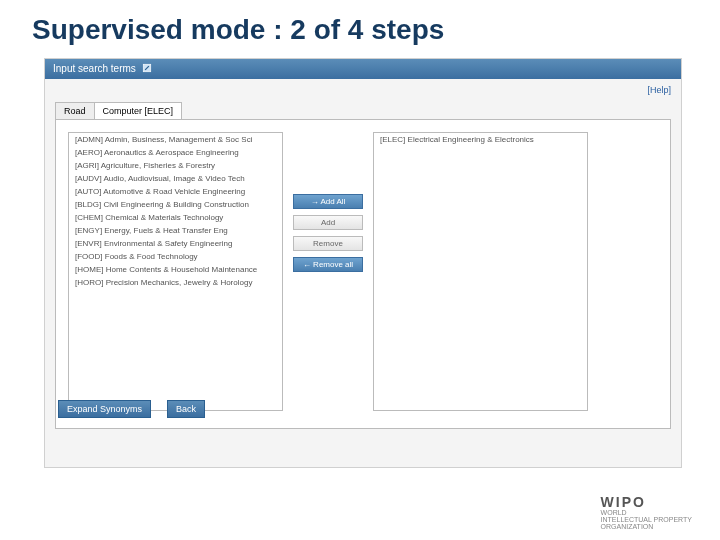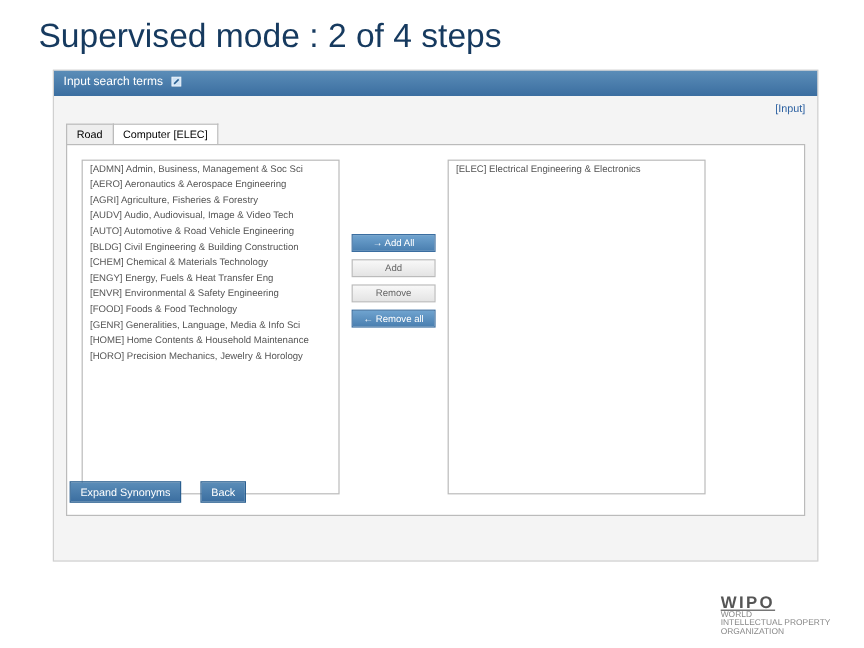--- a/index.html
+++ b/index.html
@@ -1,72 +1,71 @@
 <!DOCTYPE html>
 <html><head>
 <meta charset="utf-8">
 <style>
   * { box-sizing: border-box; margin: 0; padding: 0; }
   body { font-family: Arial, Helvetica, sans-serif; background: #fff; width: 720px; height: 540px; position: relative; }
-  .slide-title { font-size: 28px; color: #163a5f; padding: 14px 28px 8px 32px; font-weight: 400; }
+  .slide-title { font-size: 28px; color: #163a5f; padding: 14px 28px 8px 32px; font-weight: 700; }
   .app { margin: 4px 38px 0 44px; border: 1px solid #d0d0d0; background: #f4f4f4; height: 410px; position: relative; font-size: 9px; }
   .titlebar { background: linear-gradient(#5b8db8, #3b6ea0); color: #fff; padding: 4px 8px; font-size: 10px; display: flex; gap: 6px; }
   .help { position: absolute; right: 10px; top: 26px; color: #2a5fa0; font-size: 9px; }
   .tabs { margin: 22px 0 0 10px; font-size: 9px; }
   .tab { display: inline-block; padding: 3px 8px; border: 1px solid #bbb; background: #eee; margin-right: -1px; position: relative; top: 1px; }
   .tab.active { background: #fff; border-bottom-color: #fff; }
   .panel { margin: 0 10px 10px 10px; border: 1px solid #bbb; background: #fff; padding: 12px; height: 310px; position: relative; }
   .cols { display: flex; gap: 10px; }
   .listbox { border: 1px solid #bbb; width: 215px; height: 279px; overflow: hidden; font-size: 8px; color: #555; }
   .listbox .item { padding: 2px 6px; white-space: nowrap; }
   .listbox.right { width: 215px; }
   .mid { display: flex; flex-direction: column; gap: 6px; padding-top: 62px; }
   .btn { font-size: 8px; border: 1px solid #bbb; background: linear-gradient(#f8f8f8,#e4e4e4); padding: 2px 4px; width: 70px; color: #666; text-align: center; cursor: pointer; }
   .btn.sel { background: linear-gradient(#6fa3cf,#4a7fb0); color: #fff; border-color: #3b6ea0; }
   .bottom-btns { position: absolute; left: 2px; bottom: 10px; display: flex; gap: 16px; }
   .abtn { font-size: 9px; padding: 3px 8px; color: #fff; background: linear-gradient(#5b8db8,#3b6ea0); border: 1px solid #2a5f90; cursor: pointer; }
   .wipo { position: absolute; right: 28px; bottom: 10px; font-size: 7px; color: #888; text-align: left; line-height: 1; }
-  .wipo .big { font-size: 14px; letter-spacing: 2px; color: #555; font-weight: 700; text-decoration: underline; }
+  .wipo .big { font-size: 14px; letter-spacing: 2px; color: #555; font-weight: 700; }
   .titlebar svg { width: 10px; height: 10px; }
 </style>
 </head>
 <body>
 
 <div class="slide-title">Supervised mode : 2 of 4 steps</div>
 
 <div class="app">
   <div class="titlebar">
     <span>Input search terms</span>
     <span>
       <svg viewBox="0 0 16 16">
           <rect x="2" y="2" width="12" height="12" fill="#cfe3f5" stroke="#fff"></rect>
           <path d="M5 11 L11 5" stroke="#2a5f90" stroke-width="2"></path>
         </svg>
     </span>
   </div>
-  <div class="help">[Input]</div>
+  <div class="help">[Help]</div>
 
   <div class="tabs">
     <span class="tab">Road</span><span class="tab active">Computer [ELEC]</span>
   </div>
 
   <div class="panel">
     <div class="cols">
       <div class="listbox" id="left-list">
           <div class="item">[ADMN] Admin, Business, Management &amp; Soc Sci</div>
           <div class="item">[AERO] Aeronautics &amp; Aerospace Engineering</div>
           <div class="item">[AGRI] Agriculture, Fisheries &amp; Forestry</div>
           <div class="item">[AUDV] Audio, Audiovisual, Image &amp; Video Tech</div>
           <div class="item">[AUTO] Automotive &amp; Road Vehicle Engineering</div>
           <div class="item">[BLDG] Civil Engineering &amp; Building Construction</div>
           <div class="item">[CHEM] Chemical &amp; Materials Technology</div>
           <div class="item">[ENGY] Energy, Fuels &amp; Heat Transfer Eng</div>
           <div class="item">[ENVR] Environmental &amp; Safety Engineering</div>
           <div class="item">[FOOD] Foods &amp; Food Technology</div>
-          <div class="item">[GENR] Generalities, Language, Media &amp; Info Sci</div>
           <div class="item">[HOME] Home Contents &amp; Household Maintenance</div>
           <div class="item">[HORO] Precision Mechanics, Jewelry &amp; Horology</div>
         </div>
       <div class="mid">
         <button class="btn sel">→ Add All</button>
         <button class="btn">Add</button>
         <button class="btn">Remove</button>
         <button class="btn sel">← Remove all</button>
       </div>
       <div class="listbox right" id="right-list">

